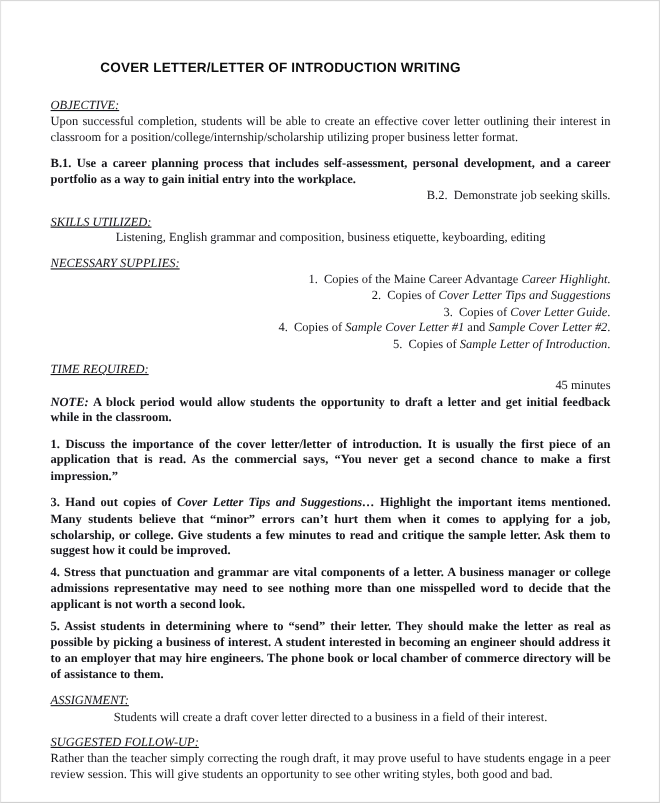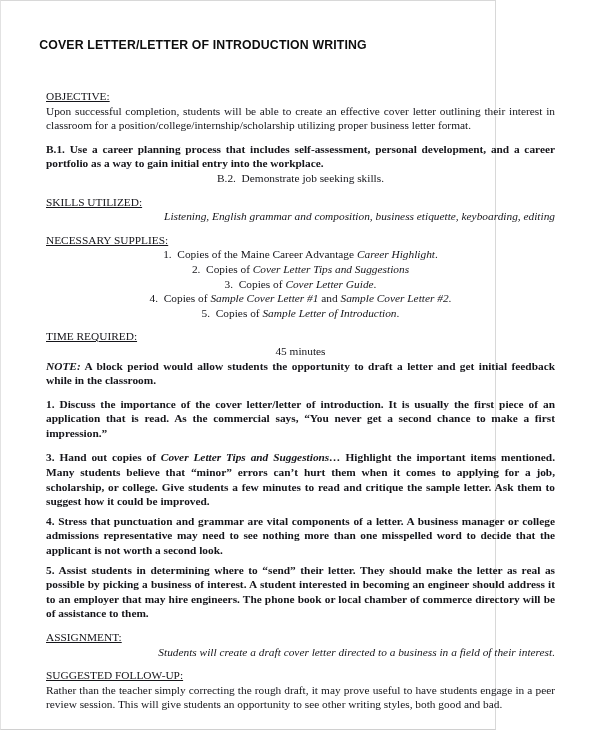--- a/index.html
+++ b/index.html
@@ -10,28 +10,28 @@
   body {
     width: 600px;
     height: 730px;
     overflow: hidden;
     font-family: "Liberation Serif", "DejaVu Serif", serif;
   }
 
   .page {
     position: relative;
     box-sizing: border-box;
-    width: 496px;
+    width: 600px;
     height: 730px;
     background: #ffffff;
     border-top: 1px solid #d8d8d8;
     border-left: 1px solid #e2e2e2;
     border-right: 1px solid #d8d8d8;
     border-bottom: 1px solid #d0d0d0;
-    padding: 0;
+    padding: 16px;
   }
 
   .doc-title {
     font-family: "Liberation Sans", "DejaVu Sans", sans-serif;
     font-weight: bold;
     font-size: 12.3px;
     letter-spacing: 0.15px;
     color: #0d0d0d;
     text-align: center;
     margin: 0;
@@ -54,39 +54,40 @@
   .heading {
     font-size: 11.35px;
     color: #15151a;
     margin: 0;
     padding: 0;
     line-height: 14.6px;
   }
   .heading span.u {
     text-decoration: underline;
     text-underline-offset: 1px;
+    font-style: italic;
   }
 
   p.para {
     margin: 0;
     padding: 0;
     text-align: justify;
     text-justify: inter-word;
     line-height: 14.6px;
   }
-  p.para.noj { text-align: right; font-style: italic; }
+  p.para.noj { text-align: center; }
 
   .gap { height: 9px; }
   .gap-sm { height: 5px; }
 
   .listline {
     margin: 0;
     padding: 0;
     line-height: 14.6px;
-    text-align: center;
+    text-align: right;
     white-space: pre-wrap;
   }
 
   .hang {
     margin: 0;
     padding: 0;
     text-align: justify;
     line-height: 14.6px;
     font-weight: bold;
   }

